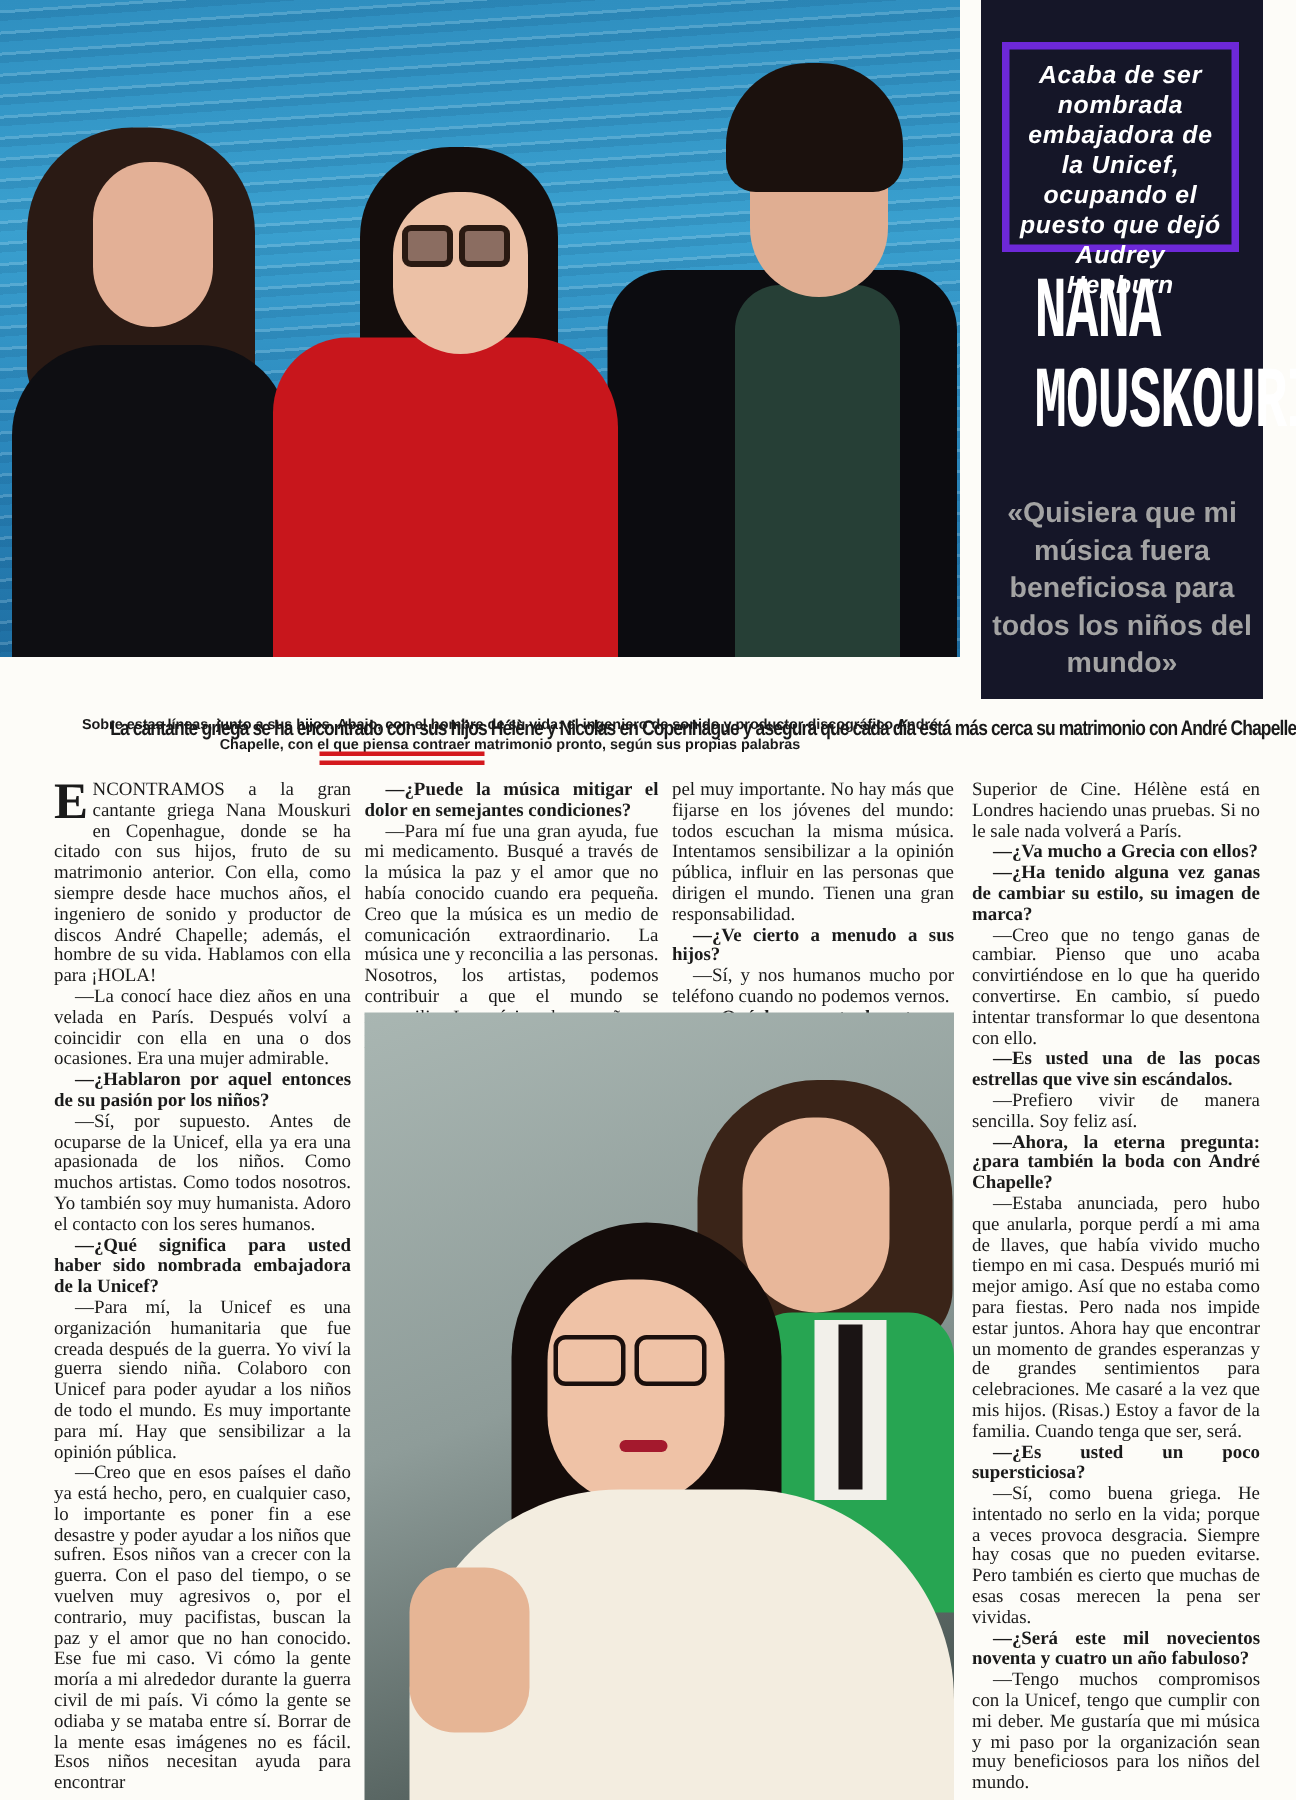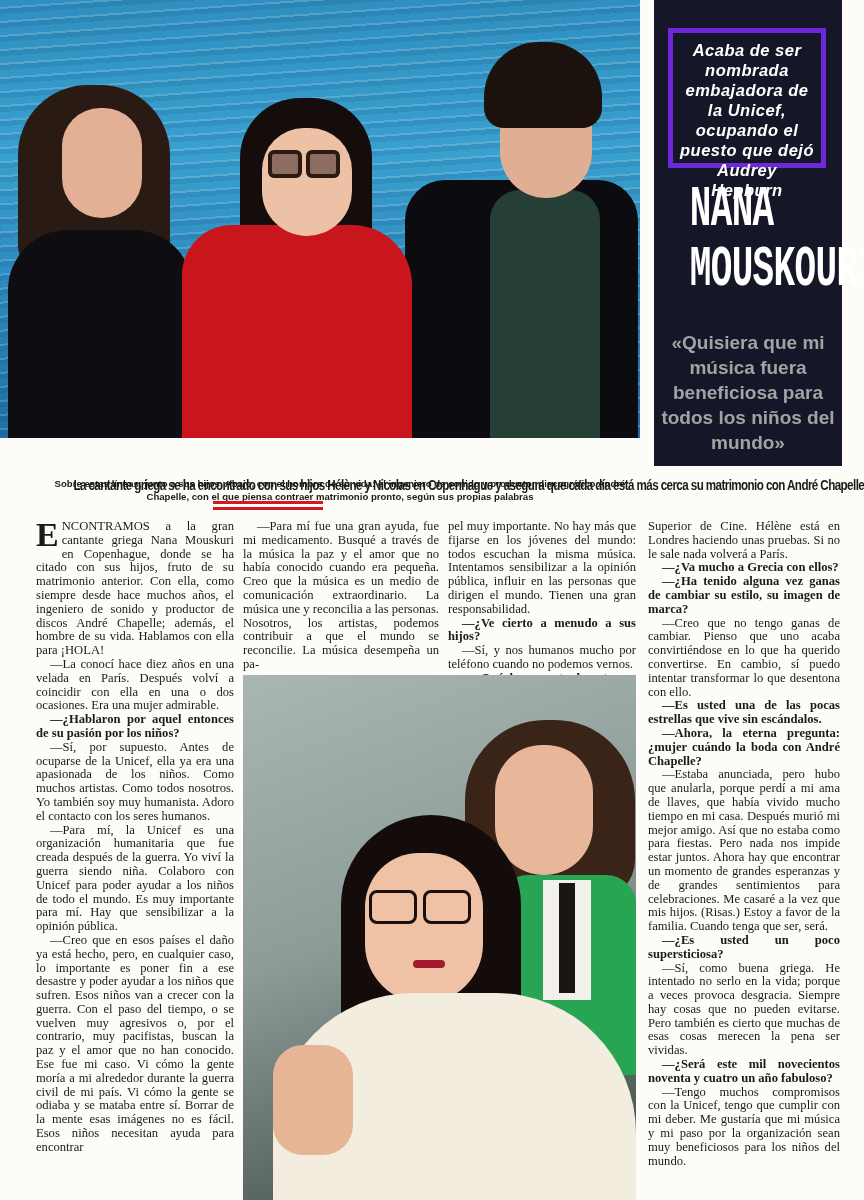--- a/index.html
+++ b/index.html
@@ -95,43 +95,46 @@
 <div class="caption">Sobre estas líneas, junto a sus hijos. Abajo, con el hombre de su vida: el ingeniero de sonido y productor discográfico André Chapelle, con el que piensa contraer matrimonio pronto, según sus propias palabras</div>
 <div class="subhead">La cantante griega se ha encontrado con sus hijos Hélène y Nicolas en Copenhague y asegura que cada día está más cerca su matrimonio con André Chapelle</div>
 <div class="rule r1"></div>
 <div class="rule r2"></div>
 
 <div class="col c1">
   <p class="noind"><span class="dropcap">E</span><span>NCONTRAMOS a la gran cantante griega Nana Mouskuri en Copenhague, donde se ha citado con sus hijos, fruto de su matrimonio anterior. Con ella, como siempre desde hace muchos años, el ingeniero de sonido y productor de discos André Chapelle; además, el hombre de su vida. Hablamos con ella para ¡HOLA!</span></p>
   <p>—La conocí hace diez años en una velada en París. Después volví a coincidir con ella en una o dos ocasiones. Era una mujer admirable.</p>
   <p class="q">—¿Hablaron por aquel entonces de su pasión por los niños?</p>
   <p>—Sí, por supuesto. Antes de ocuparse de la Unicef, ella ya era una apasionada de los niños. Como muchos artistas. Como todos nosotros. Yo también soy muy humanista. Adoro el contacto con los seres humanos.</p>
+  <p class="q">—¿Qué significa para usted haber sido nombrada embajadora de la Unicef?</p>
   <p>—Para mí, la Unicef es una organización humanitaria que fue creada después de la guerra. Yo viví la guerra siendo niña. Colaboro con Unicef para poder ayudar a los niños de todo el mundo. Es muy importante para mí. Hay que sensibilizar a la opinión pública.</p>
   <p>—Creo que en esos países el daño ya está hecho, pero, en cualquier caso, lo importante es poner fin a ese desastre y poder ayudar a los niños que sufren. Esos niños van a crecer con la guerra. Con el paso del tiempo, o se vuelven muy agresivos o, por el contrario, muy pacifistas, buscan la paz y el amor que no han conocido. Ese fue mi caso. Vi cómo la gente moría a mi alrededor durante la guerra civil de mi país. Vi cómo la gente se odiaba y se mataba entre sí. Borrar de la mente esas imágenes no es fácil. Esos niños necesitan ayuda para encontrar</p>
 </div>
 
 <div class="col c2">
+  <p class="q">—¿Puede la música mitigar el dolor en semejantes condiciones?</p>
   <p>—Para mí fue una gran ayuda, fue mi medicamento. Busqué a través de la música la paz y el amor que no había conocido cuando era pequeña. Creo que la música es un medio de comunicación extraordinario. La música une y reconcilia a las personas. Nosotros, los artistas, podemos contribuir a que el mundo se reconcilie. La música desempeña un pa-</p>
 </div>
 
 <div class="col c3">
   <p class="noind">pel muy importante. No hay más que fijarse en los jóvenes del mundo: todos escuchan la misma música. Intentamos sensibilizar a la opinión pública, influir en las personas que dirigen el mundo. Tienen una gran responsabilidad.</p>
   <p class="q">—¿Ve cierto a menudo a sus hijos?</p>
   <p>—Sí, y nos humanos mucho por teléfono cuando no podemos vernos.</p>
   <p class="q">—¿Qué hacen actualmente sus hijos?</p>
   <p>—Nicolas está a caballo entre París y Ginebra. Estudia en París, en la Escuela</p>
 </div>
 
 <div class="col c4">
   <p class="noind">Superior de Cine. Hélène está en Londres haciendo unas pruebas. Si no le sale nada volverá a París.</p>
   <p class="q">—¿Va mucho a Grecia con ellos?</p>
   <p class="q">—¿Ha tenido alguna vez ganas de cambiar su estilo, su imagen de marca?</p>
   <p>—Creo que no tengo ganas de cambiar. Pienso que uno acaba convirtiéndose en lo que ha querido convertirse. En cambio, sí puedo intentar transformar lo que desentona con ello.</p>
   <p class="q">—Es usted una de las pocas estrellas que vive sin escándalos.</p>
-  <p class="q">—Ahora, la eterna pregunta: ¿mujer cuándo la boda con André Chapelle?</p>
+  <p>—Prefiero vivir de manera sencilla. Soy feliz así.</p>
+  <p class="q">—Ahora, la eterna pregunta: ¿para también la boda con André Chapelle?</p>
   <p>—Estaba anunciada, pero hubo que anularla, porque perdí a mi ama de llaves, que había vivido mucho tiempo en mi casa. Después murió mi mejor amigo. Así que no estaba como para fiestas. Pero nada nos impide estar juntos. Ahora hay que encontrar un momento de grandes esperanzas y de grandes sentimientos para celebraciones. Me casaré a la vez que mis hijos. (Risas.) Estoy a favor de la familia. Cuando tenga que ser, será.</p>
   <p class="q">—¿Es usted un poco supersticiosa?</p>
   <p>—Sí, como buena griega. He intentado no serlo en la vida; porque a veces provoca desgracia. Siempre hay cosas que no pueden evitarse. Pero también es cierto que muchas de esas cosas merecen la pena ser vividas.</p>
   <p class="q">—¿Será este mil novecientos noventa y cuatro un año fabuloso?</p>
   <p>—Tengo muchos compromisos con la Unicef, tengo que cumplir con mi deber. Me gustaría que mi música y mi paso por la organización sean muy beneficiosos para los niños del mundo.</p>
 
 </div>
 
 <div class="bottom-photo">
   <div class="bp m-hair"></div>

